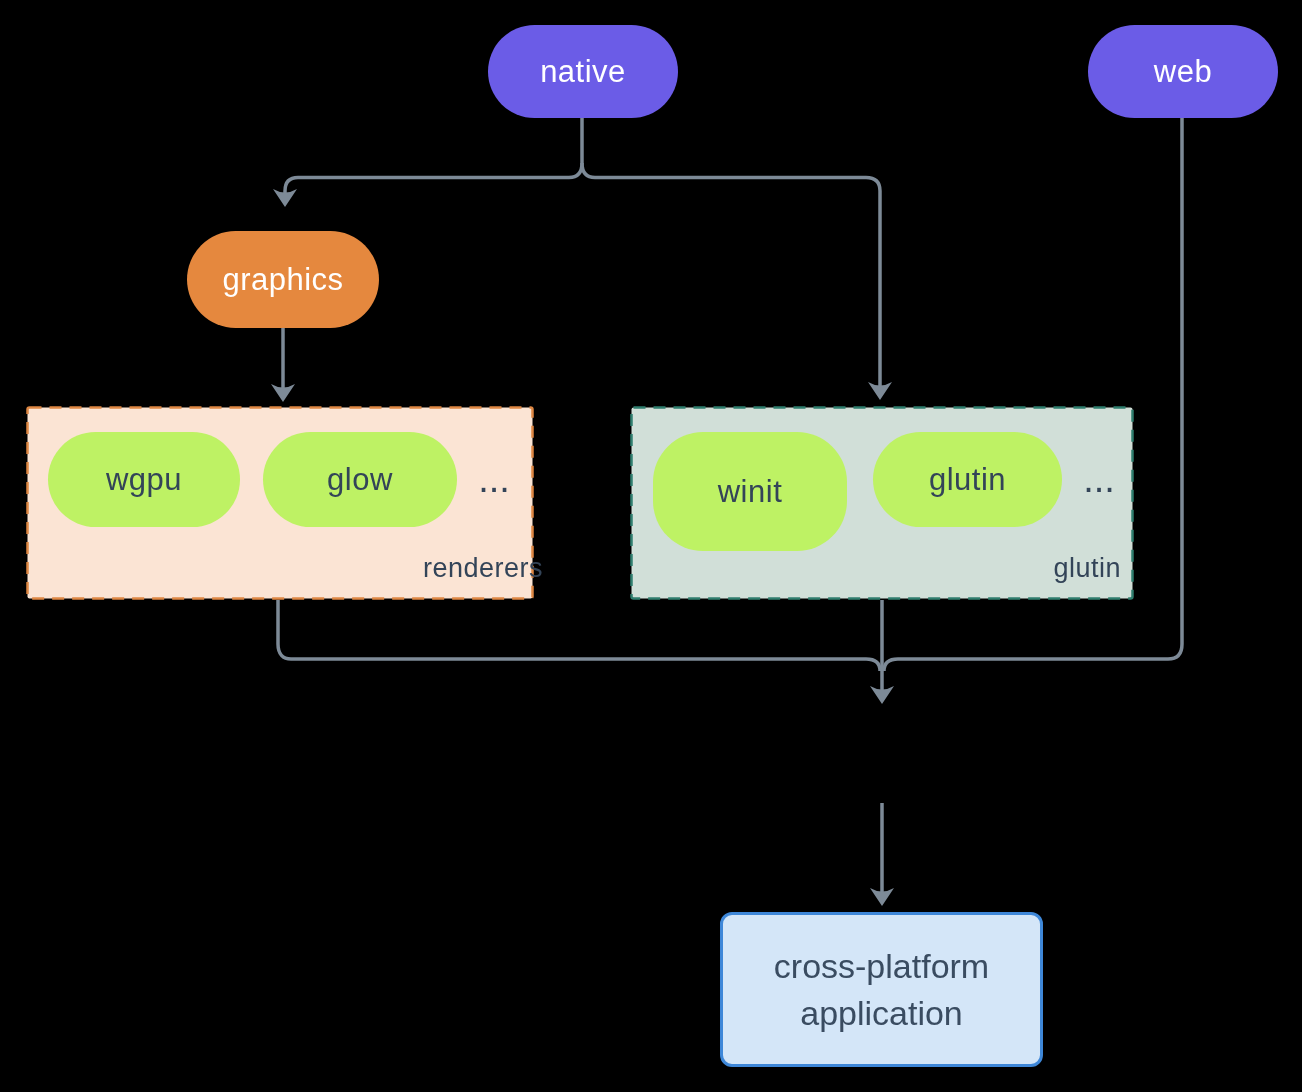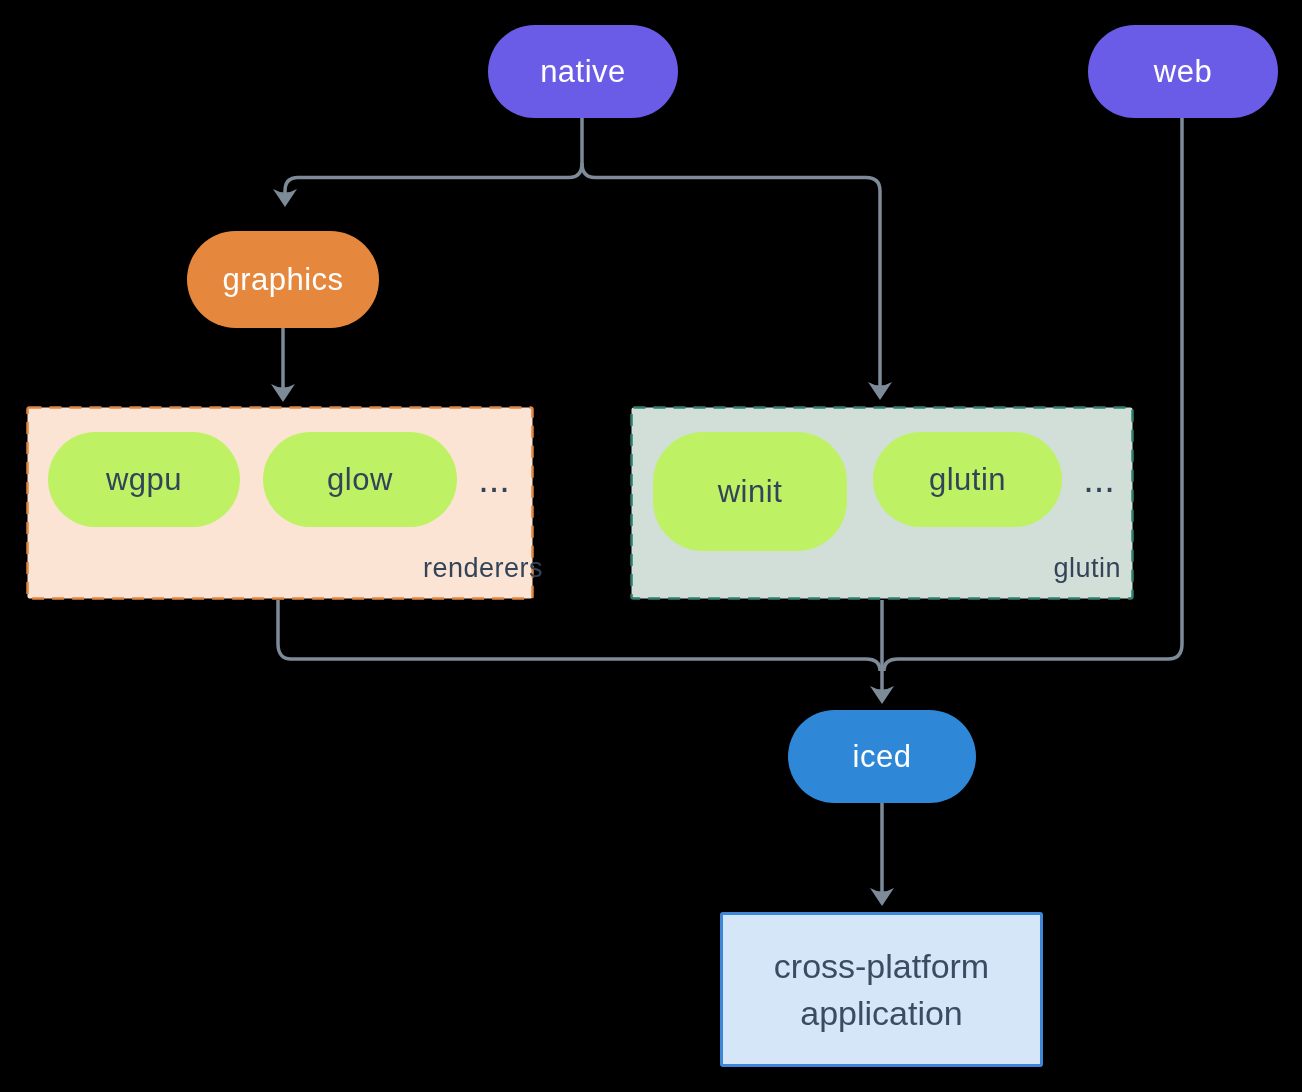--- a/index.html
+++ b/index.html
@@ -57,21 +57,21 @@
   }
   .app-box {
     position: absolute;
     left: 720px;
     top: 912px;
     width: 323px;
     height: 155px;
     box-sizing: border-box;
     background: #d4e6f8;
     border: 3px solid #3e87d8;
-    border-radius: 3px;
+    border-radius: 12px;
     display: flex;
     align-items: center;
     justify-content: center;
     text-align: center;
     color: #3a4c61;
     font-size: 34px;
     line-height: 47px;
     padding: 0 28px;
   }
 </style>
@@ -128,21 +128,18 @@
 
   <div class="pill pill-white" style="left:653px; top:432px; width:194px; height:119px;">
     <span>winit</span>
   </div>
   <div class="pill pill-white" style="left:873px; top:432px; width:189px; height:95px;">
     <span>glutin</span>
   </div>
   <div class="ellipsis" style="left:1076px;">...</div>
   <div class="group-label" style="right:181px;">glutin</div>
 
-  <div class="pill pill-blue" style="left:788px; top:710px; width:188px; height:93px;">
-    <span>iced</span>
-  </div>
 
   <div class="app-box">
     <span>cross-platform application</span>
   </div>
 
 </div>
 
 </body></html>

